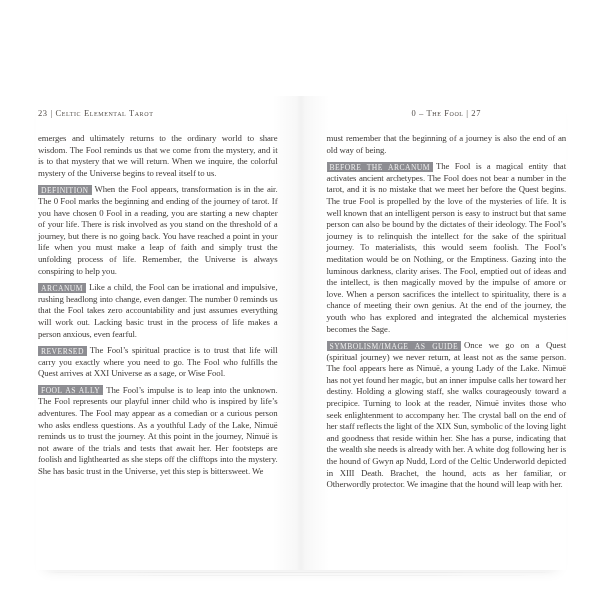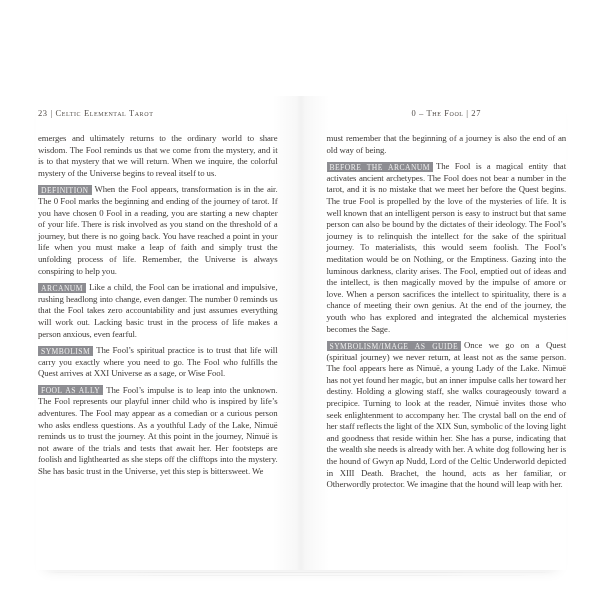--- a/index.html
+++ b/index.html
@@ -56,21 +56,21 @@
 
     <div class="page left">
       <div class="pagehead">23 | Celtic Elemental Tarot</div>
 
       <p class="body">emerges and ultimately returns to the ordinary world to share wisdom. The Fool reminds us that we come from the mystery, and it is to that mystery that we will return. When we inquire, the colorful mystery of the Universe begins to reveal itself to us.</p>
 
       <p class="body"><span class="seclabel">DEFINITION</span><span>When the Fool appears, transformation is in the air. The 0 Fool marks the beginning and ending of the journey of tarot. If you have chosen 0 Fool in a reading, you are starting a new chapter of your life. There is risk involved as you stand on the threshold of a journey, but there is no going back. You have reached a point in your life when you must make a leap of faith and simply trust the unfolding process of life. Remember, the Universe is always conspiring to help you.</span></p>
 
       <p class="body"><span class="seclabel">ARCANUM</span><span>Like a child, the Fool can be irrational and impulsive, rushing headlong into change, even danger. The number 0 reminds us that the Fool takes zero accountability and just assumes everything will work out. Lacking basic trust in the process of life makes a person anxious, even fearful.</span></p>
 
-      <p class="body"><span class="seclabel">SYMBOLISM</span><span>The Fool’s spiritual practice is to trust that life will carry you exactly where you need to go. The Fool who fulfills the Quest arrives at XXI Universe as a sage, or Wise Fool.</span></p>
+      <p class="body"><span class="seclabel">REVERSED</span><span>The Fool’s spiritual practice is to trust that life will carry you exactly where you need to go. The Fool who fulfills the Quest arrives at XXI Universe as a sage, or Wise Fool.</span></p>
 
       <p class="body"><span class="seclabel">FOOL AS ALLY</span><span>The Fool’s impulse is to leap into the unknown. The Fool represents our playful inner child who is inspired by life’s adventures. The Fool may appear as a comedian or a curious person who asks endless questions. As a youthful Lady of the Lake, Nimuë reminds us to trust the journey. At this point in the journey, Nimuë is not aware of the trials and tests that await her. Her footsteps are foolish and lighthearted as she steps off the clifftops into the mystery. She has basic trust in the Universe, yet this step is bittersweet. We</span></p>
     </div>
 
     <div class="page right">
       <div class="pagehead">0 – The Fool | 27</div>
 
       <p class="body">must remember that the beginning of a journey is also the end of an old way of being.</p>
 
       <p class="body"><span class="seclabel">BEFORE THE ARCANUM</span><span>The Fool is a magical entity that activates ancient archetypes. The Fool does not bear a number in the tarot, and it is no mistake that we meet her before the Quest begins. The true Fool is propelled by the love of the mysteries of life. It is well known that an intelligent person is easy to instruct but that same person can also be bound by the dictates of their ideology. The Fool’s journey is to relinquish the intellect for the sake of the spiritual journey. To materialists, this would seem foolish. The Fool’s meditation would be on Nothing, or the Emptiness. Gazing into the luminous darkness, clarity arises. The Fool, emptied out of ideas and the intellect, is then magically moved by the impulse of amore or love. When a person sacrifices the intellect to spirituality, there is a chance of meeting their own genius. At the end of the journey, the youth who has explored and integrated the alchemical mysteries becomes the Sage.</span></p>

